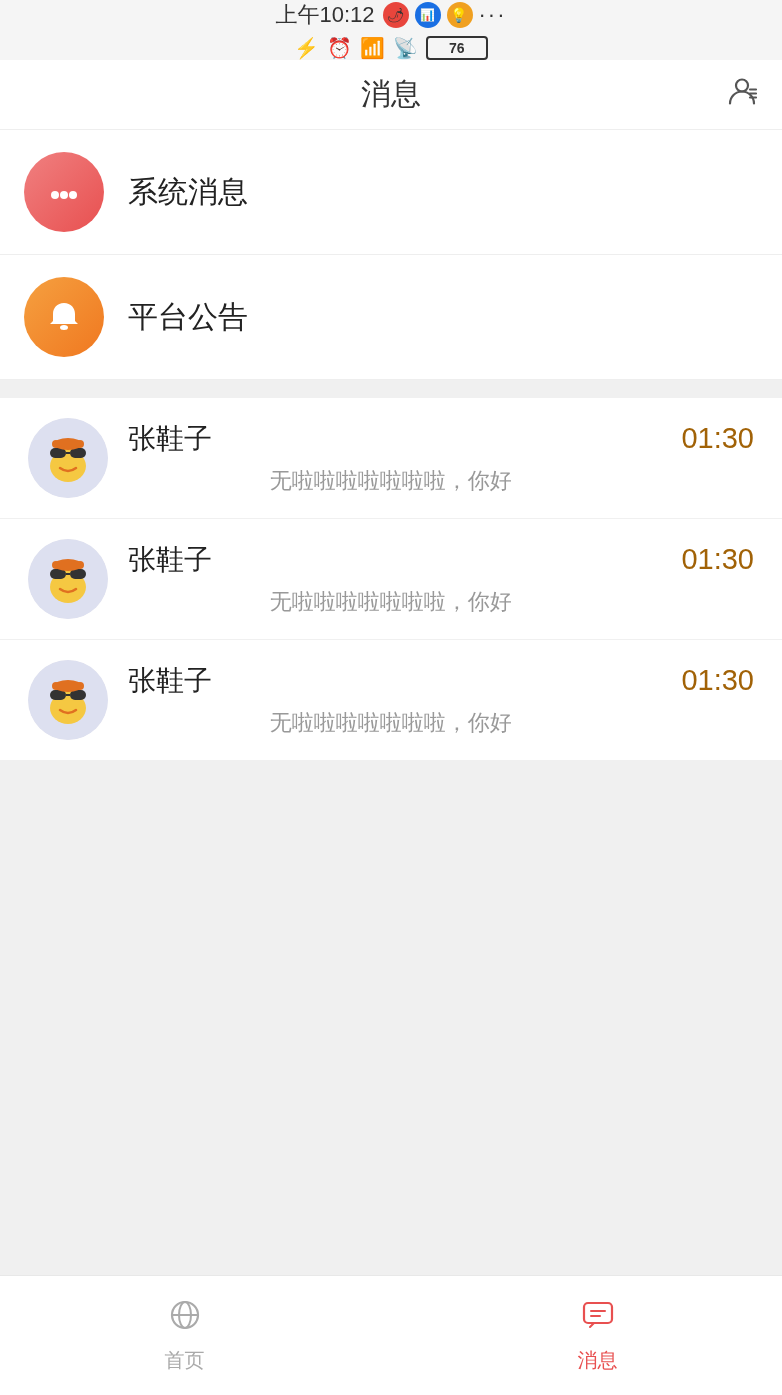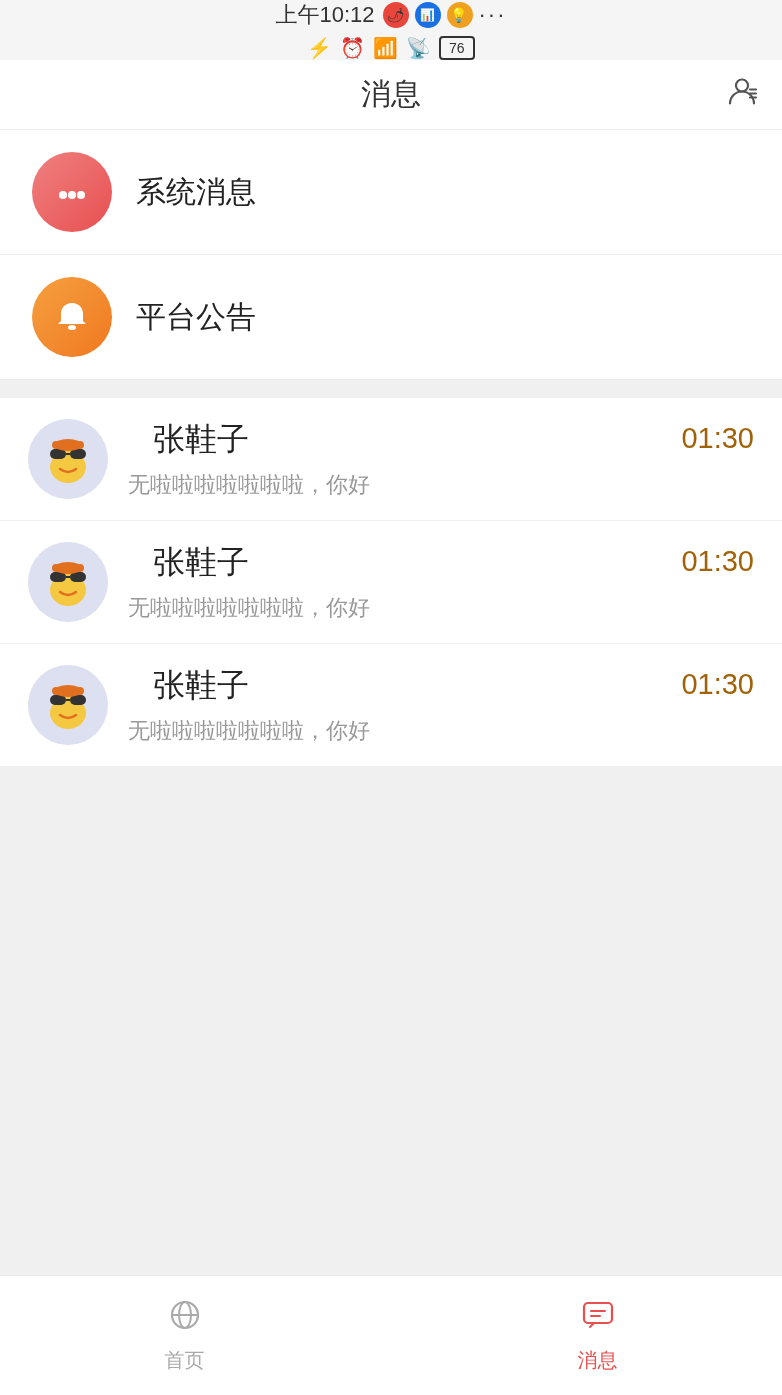--- a/index.html
+++ b/index.html
@@ -49,22 +49,22 @@
     .status-dots { font-size: 22px; color: #333; letter-spacing: 2px; }
     .status-icons-right {
       display: flex;
       align-items: center;
       gap: 8px;
     }
     .status-icon { font-size: 20px; color: #333; }
     .battery-box {
       display: flex; align-items: center;
       border: 2px solid #333; border-radius: 4px;
-      padding: 2px 8px;
-      font-size: 14px; font-weight: 400;
+      padding: 2px 21px;
+      font-size: 14px; font-weight: 700;
       color: #333;
       position: relative;
     }
 
     
     .header {
       background: #fff;
       height: 70px;
       display: flex;
       align-items: center;
@@ -95,21 +95,21 @@
       overflow-y: auto;
       display: flex;
       flex-direction: column;
     }
 
     
     .special-item {
       background: #fff;
       display: flex;
       align-items: center;
-      padding: 22px 32px;
+      padding: 22px 24px;
       border-bottom: 1px solid #eee;
       cursor: pointer;
     }
     .special-icon {
       width: 80px; height: 80px;
       border-radius: 50%;
       display: flex;
       align-items: center;
       justify-content: center;
       font-size: 34px;
@@ -152,32 +152,32 @@
       font-size: 42px;
       flex-shrink: 0;
       margin-right: 20px;
       overflow: hidden;
     }
     .chat-body {
       flex: 1;
       min-width: 0;
     }
     .chat-name {
-      font-size: 32px;
+      font-size: 28px;
       font-weight: 500;
       color: #222;
       margin-bottom: 8px;
-      margin-left: 25px;
     }
     .chat-preview {
       font-size: 22px;
       color: #999;
       white-space: nowrap;
       overflow: hidden;
       text-overflow: ellipsis;
+      text-align: center;
     }
     .chat-time {
       font-size: 29px;
       color: #a16207;
       flex-shrink: 0;
       align-self: flex-start;
       margin-top: 4px;
       margin-left: 28px;
     }
 

